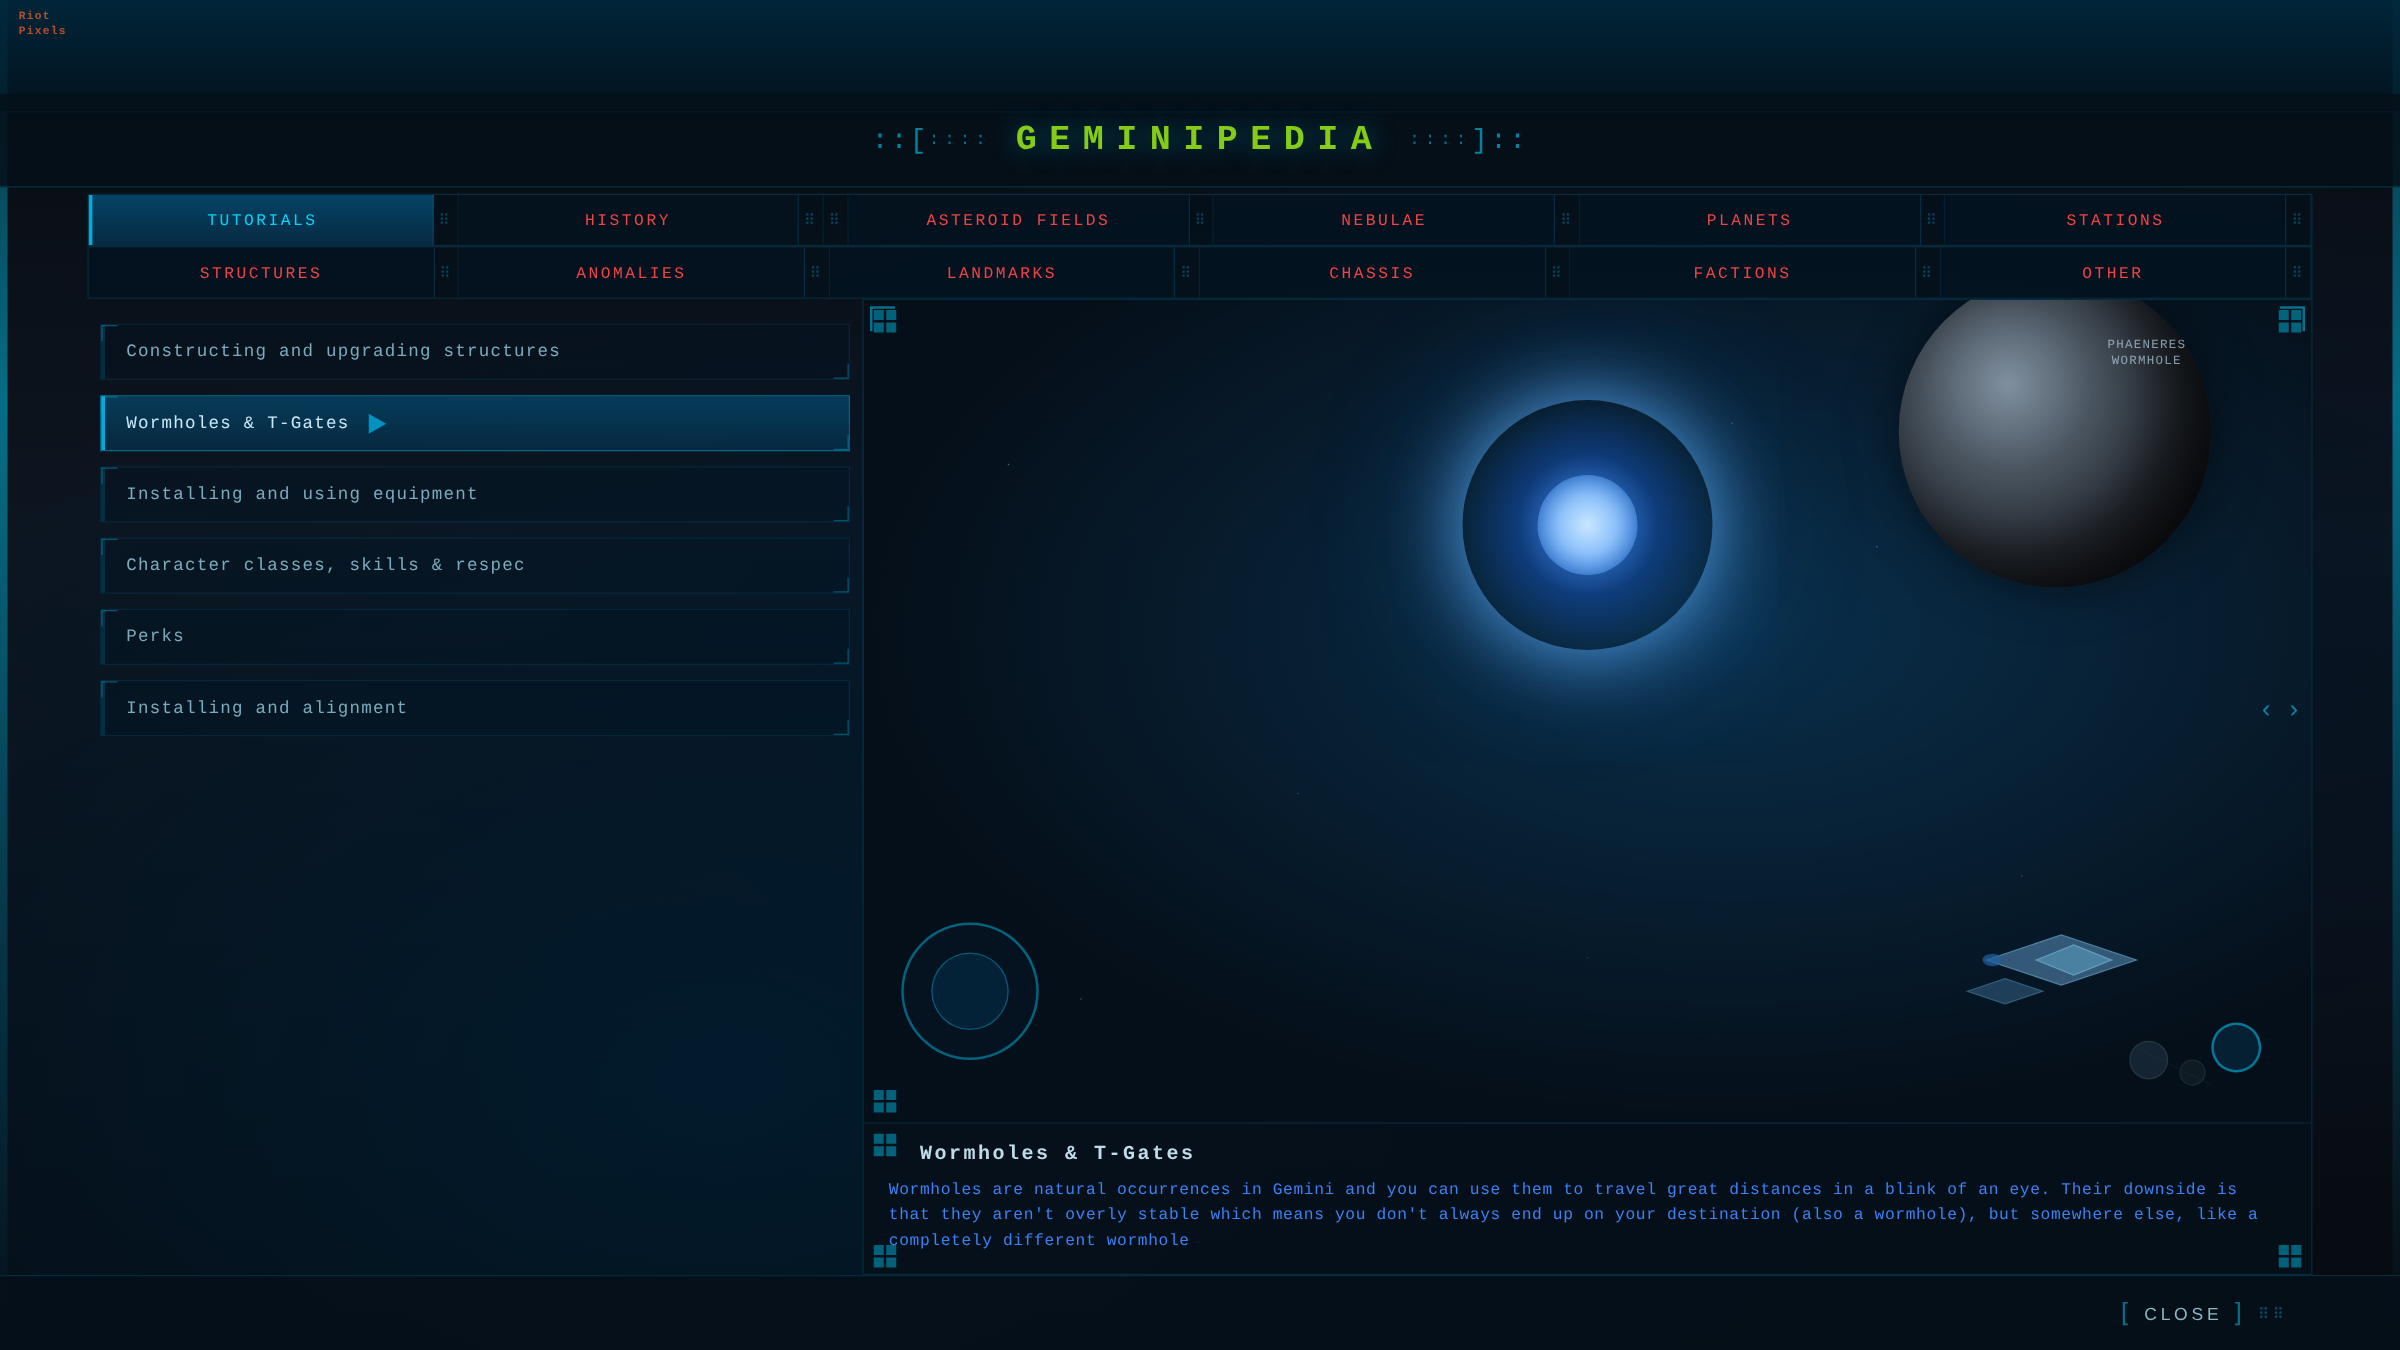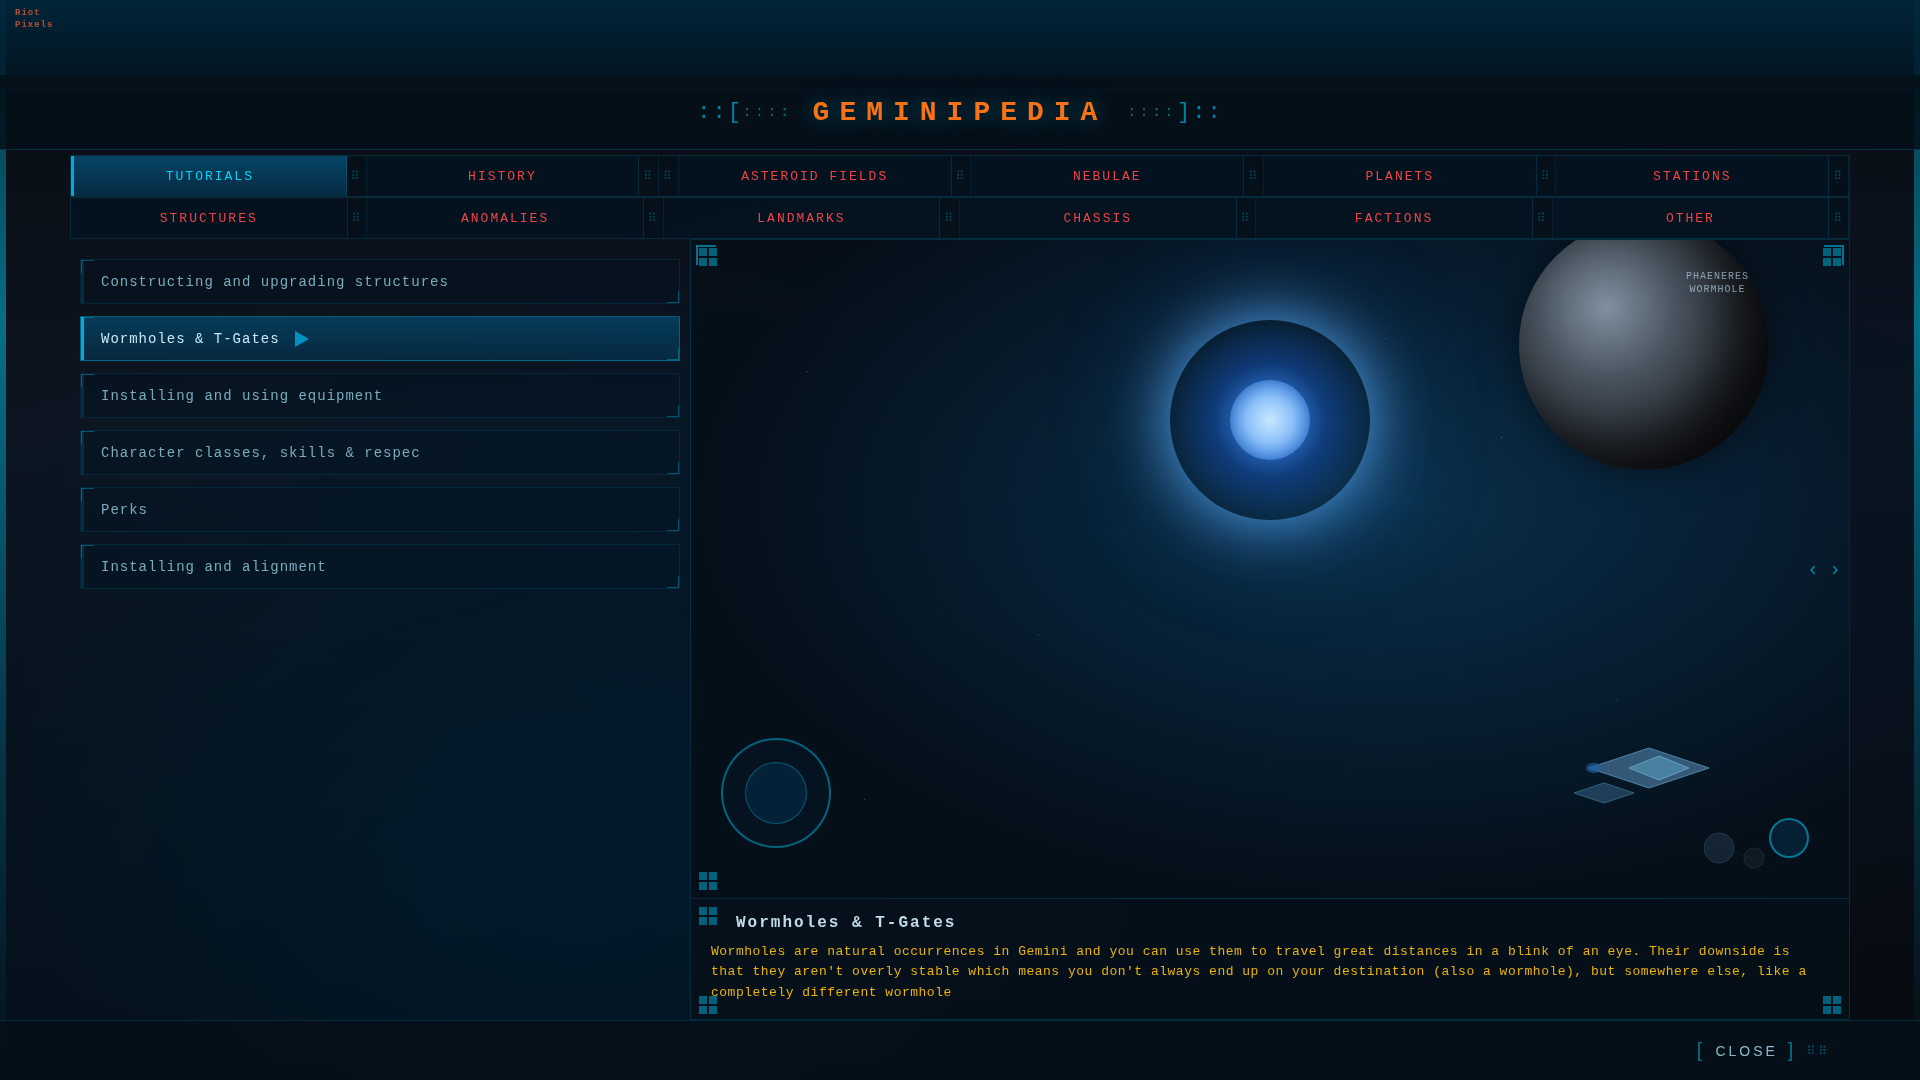--- a/index.html
+++ b/index.html
@@ -68,21 +68,21 @@
       border-bottom: 1px solid rgba(0,150,200,0.25);
     }
 
     .title-bracket {
       color: rgba(0,180,220,0.7);
       font-size: 22px;
       letter-spacing: 2px;
     }
 
     .main-title {
-      color: #f97316;
+      color: #84cc16;
       font-size: 28px;
       letter-spacing: 10px;
       text-transform: uppercase;
       margin: 0 20px;
       font-weight: bold;
       text-shadow: 0 0 20px rgba(0,180,220,0.5);
     }
 
     .title-dots {
       color: rgba(0,180,220,0.6);
@@ -378,21 +378,21 @@
 
     .text-title {
       color: #c0dce8;
       font-size: 16px;
       letter-spacing: 2px;
       margin-bottom: 10px;
       font-weight: bold;
     }
 
     .text-body {
-      color: #eab308;
+      color: #3b82f6;
       font-size: 13px;
       line-height: 1.6;
       letter-spacing: 0.5px;
     }
 
     .text-corner-bl {
       position: absolute;
       bottom: 5px;
       left: 8px;
     }

